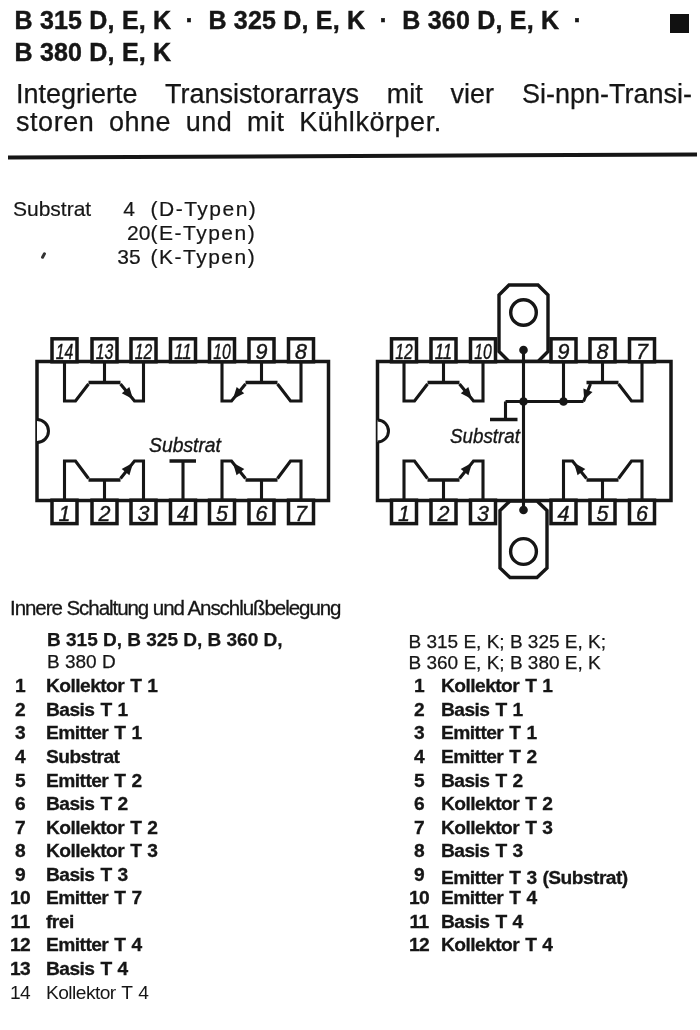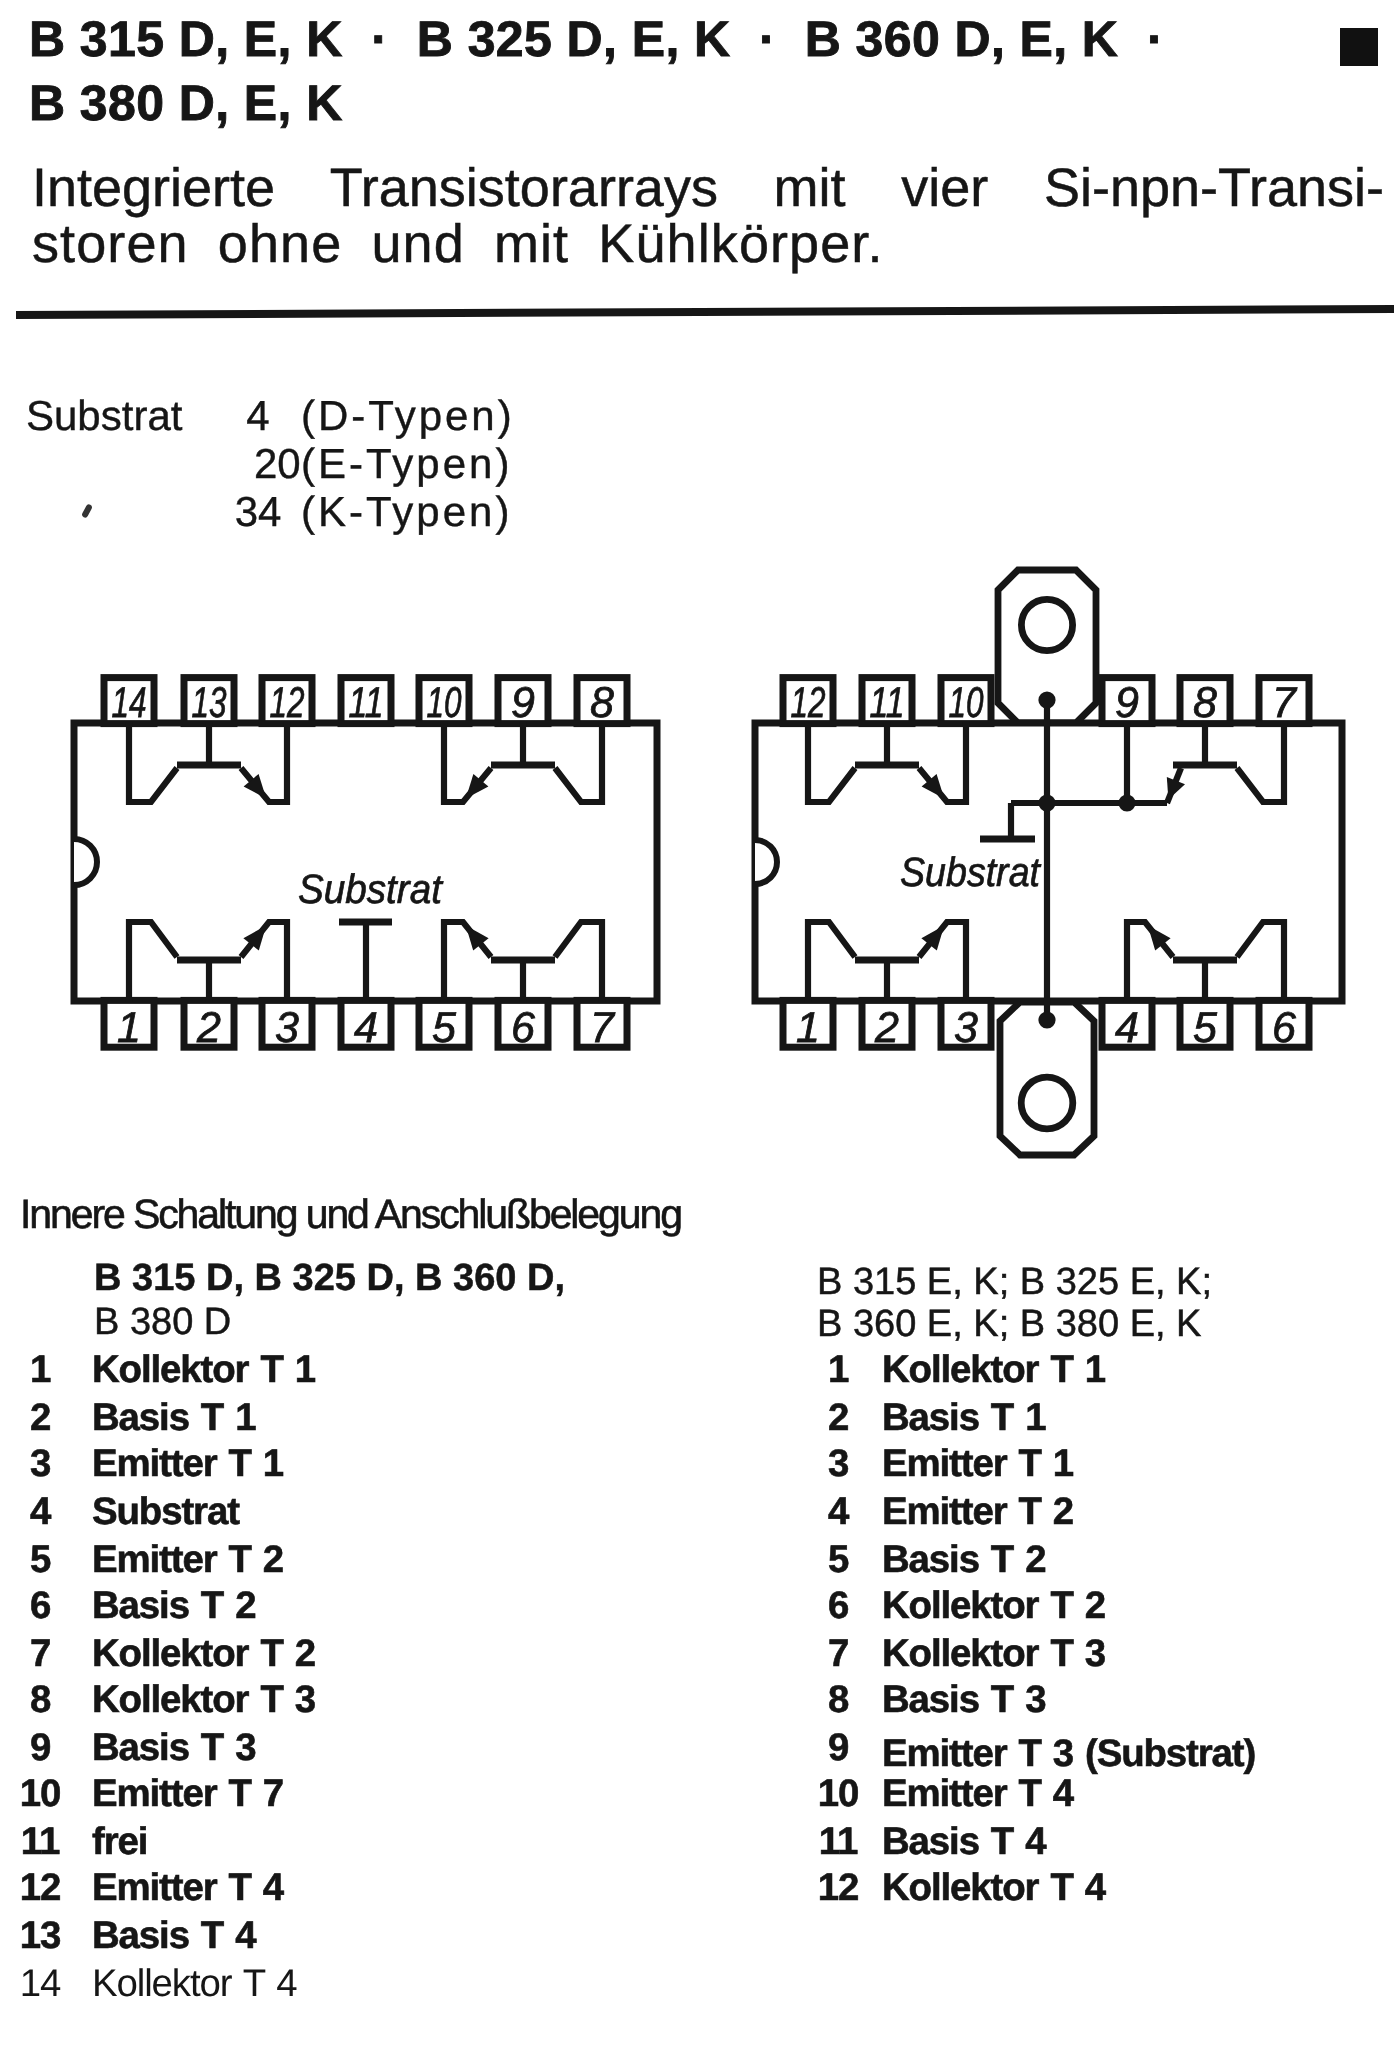--- a/index.html
+++ b/index.html
@@ -22,21 +22,21 @@
     <span style="position:absolute;left:116px;width:26px;text-align:center;top:0">4</span>
     <span style="position:absolute;left:150.5px;top:0;letter-spacing:1.5px">(D-Typen)</span>
   </div>
 
 <div style="position:absolute;left:0;top:222.2px;font-size:21px;line-height:1;-webkit-text-stroke:0.2px #161616;white-space:nowrap">
     <span style="position:absolute;left:127px;width:26px;text-align:left;top:0">20</span>
     <span style="position:absolute;left:150.5px;top:0;letter-spacing:1.5px">(E-Typen)</span>
   </div>
 
 <div style="position:absolute;left:0;top:246.2px;font-size:21px;line-height:1;-webkit-text-stroke:0.2px #161616;white-space:nowrap">
-    <span style="position:absolute;left:116px;width:26px;text-align:center;top:0">34</span>
+    <span style="position:absolute;left:116px;width:26px;text-align:center;top:0">35</span>
     <span style="position:absolute;left:150.5px;top:0;letter-spacing:1.5px">(K-Typen)</span>
   </div>
 
 <div style="position:absolute;left:42px;top:252px;width:3px;height:7px;background:#333;transform:rotate(28deg);border-radius:2px"></div>
 <svg style="position:absolute;left:0;top:280px" width="360" height="305" viewBox="0 280 360 305" font-family="'Liberation Sans',sans-serif" fill="#161616">
 
 <rect x="37" y="361.5" width="291.5" height="139" fill="#fff" stroke="#161616" stroke-width="3.5"></rect>
 
 <path d="M37,419.5 A11.5 11.5 0 0 1 37,442.5" fill="#fff" stroke="#161616" stroke-width="3.0"></path>
 

